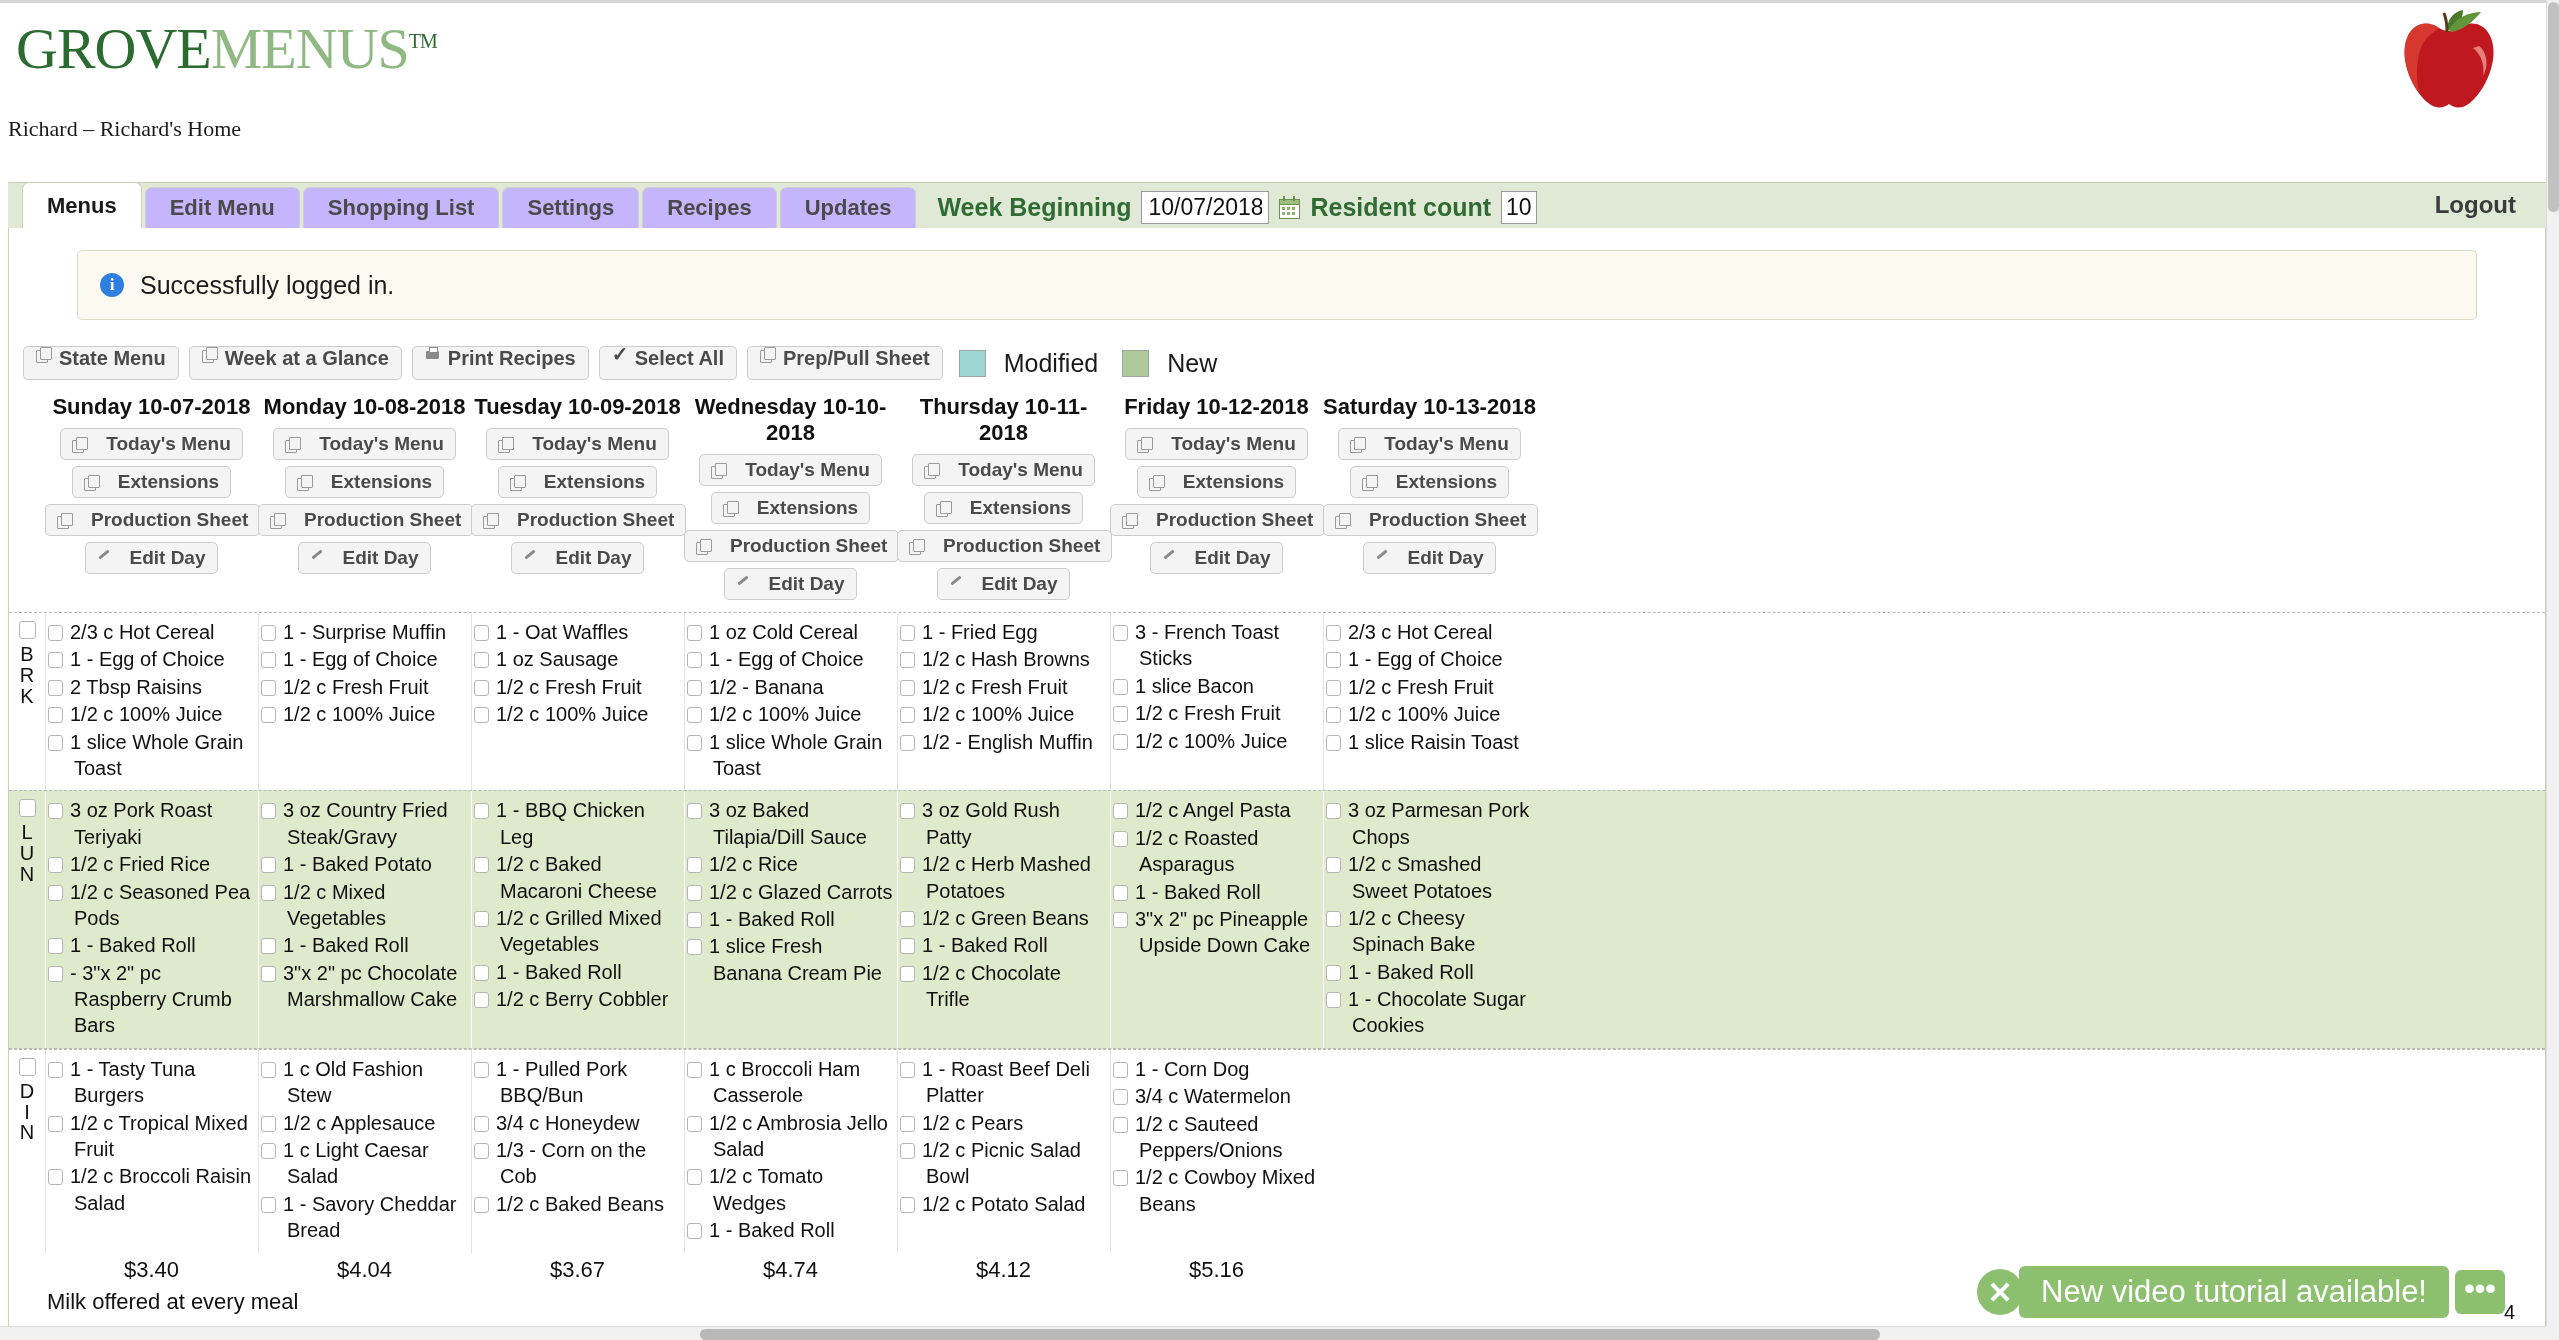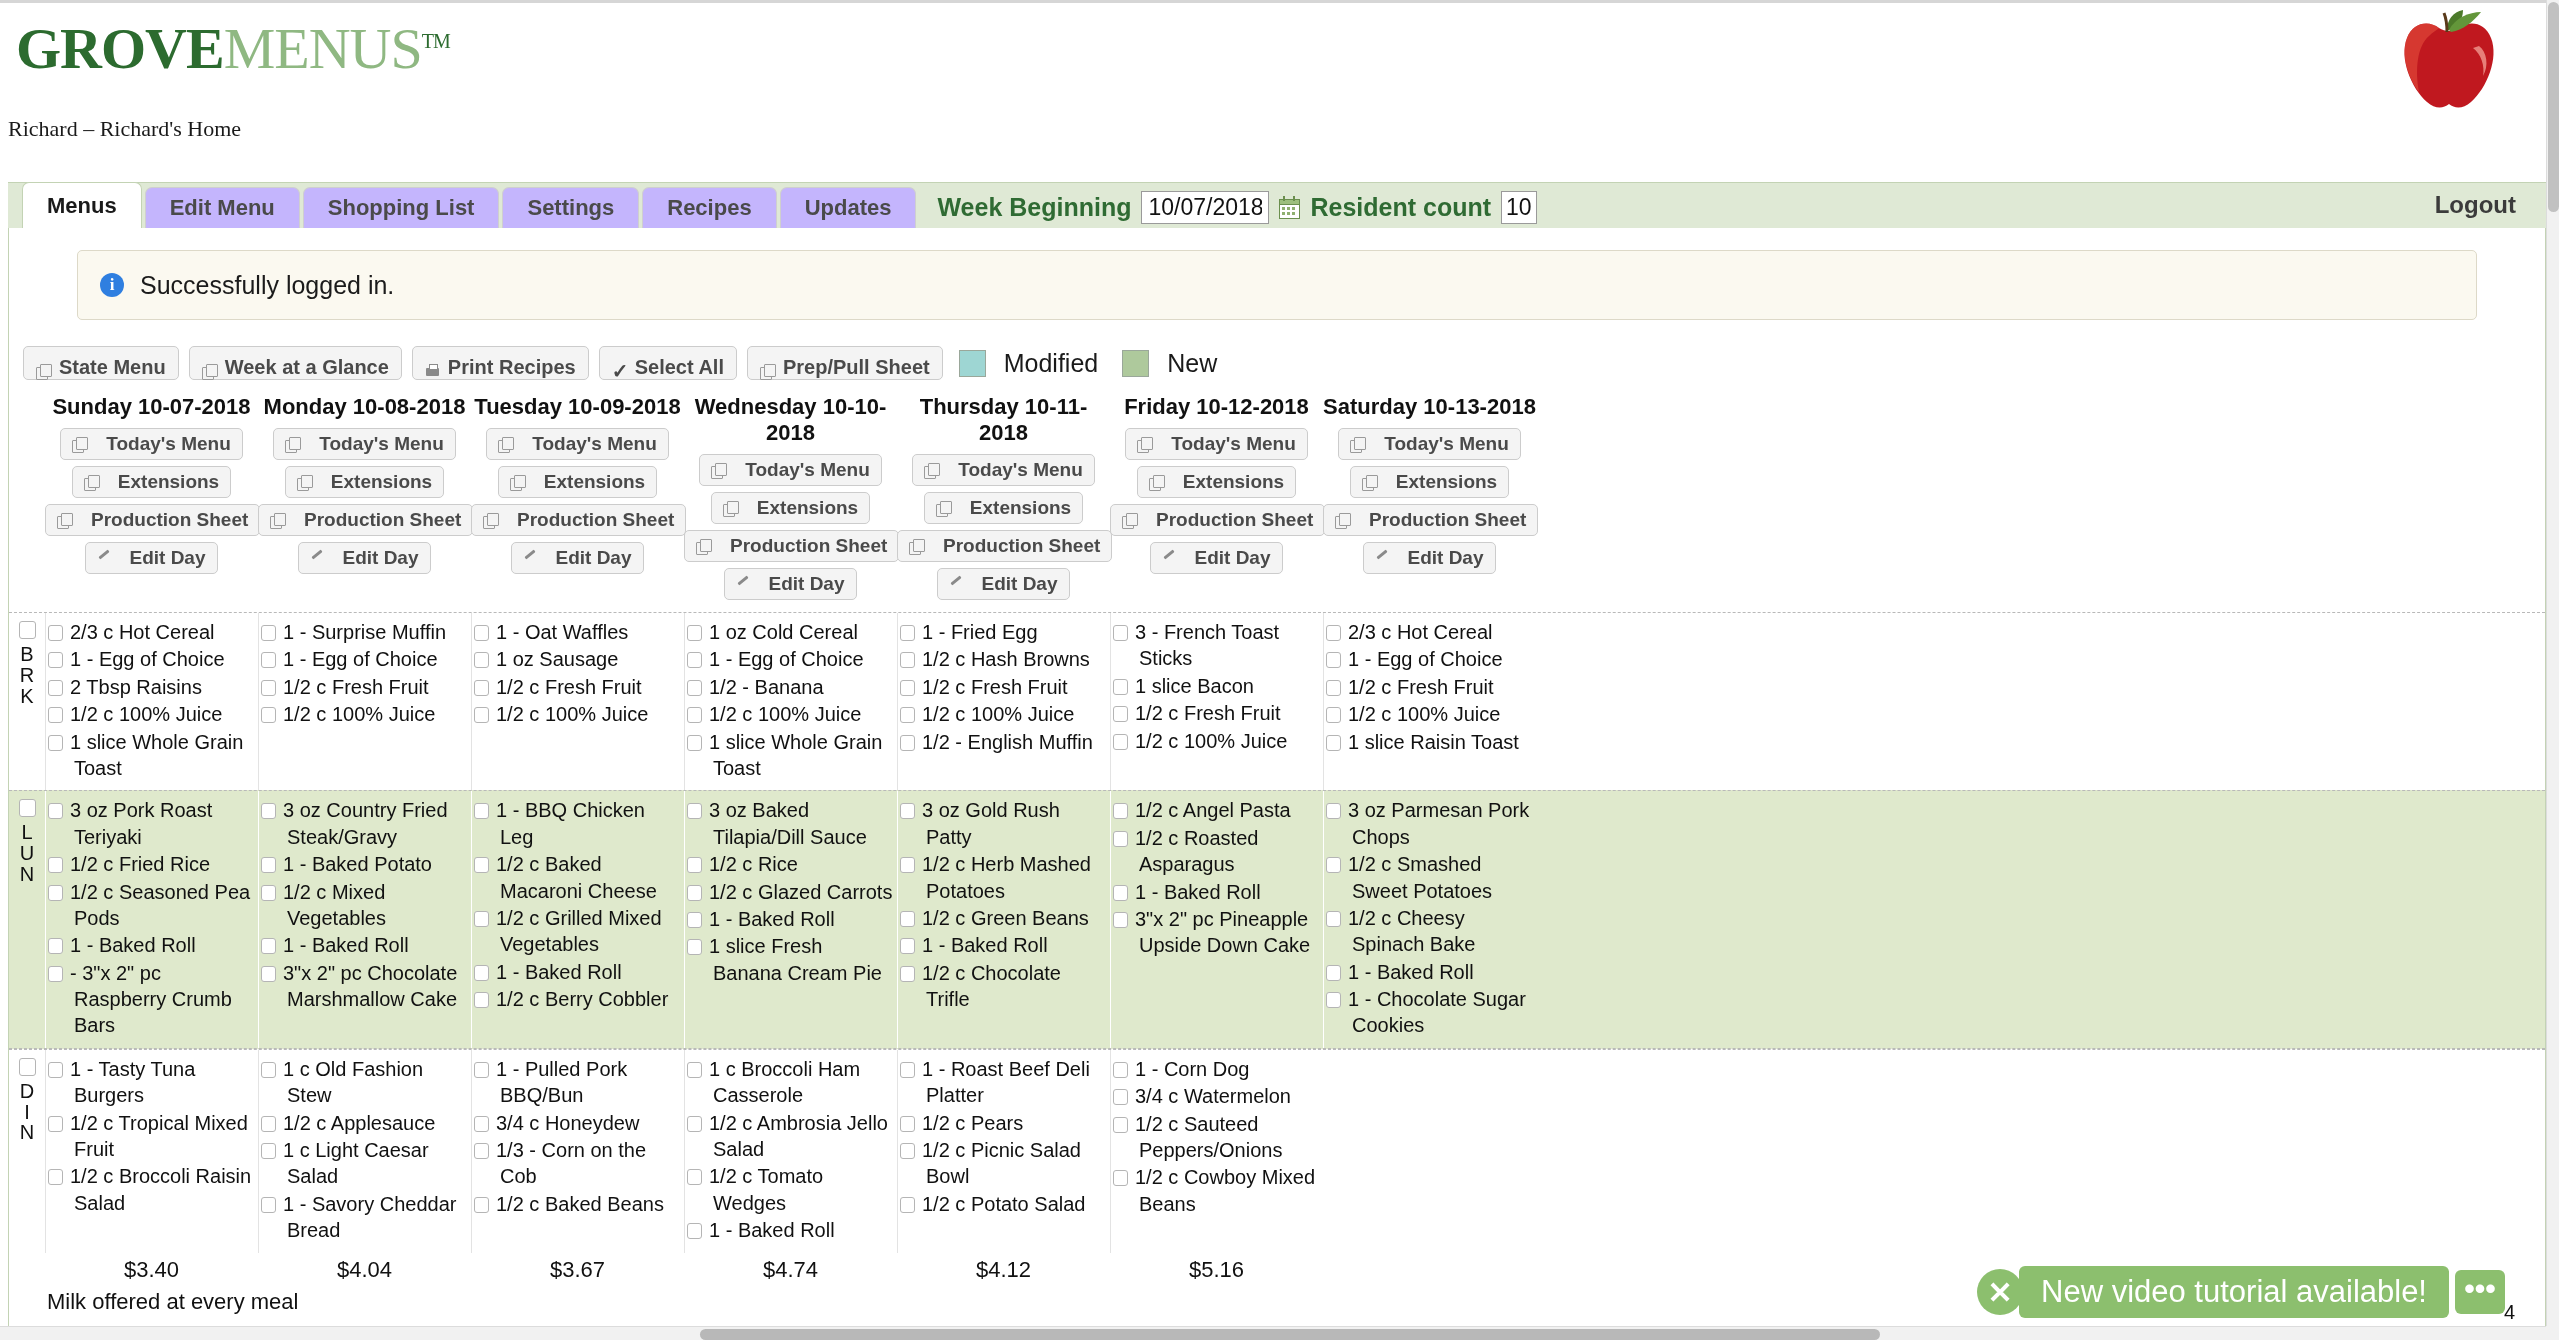--- a/index.html
+++ b/index.html
@@ -19,21 +19,21 @@
   .topline { position:absolute; top:0; left:0; width:2546px; height:3px; background:#d6d6d6; }
 
   
   .header { position: relative; height: 175px; }
   .logo {
     position: absolute; left: 16px; top: 20px;
     font-family: "Liberation Serif", serif;
     font-size: 58px; letter-spacing: -1px; line-height: 1;
     white-space: nowrap;
   }
-  .logo .g1 { color:#2c6b2f; font-variant: small-caps; font-weight: 700; }
+  .logo .g1 { color:#2c6b2f; font-variant: small-caps; font-weight: 400; }
   .logo .g2 { color:#8fb882; font-variant: small-caps; font-weight: 400; }
   .logo .tm { color:#2c6b2f; font-size:20px; vertical-align: super; }
   .subtitle {
     position:absolute; left:8px; top:116px;
     font-family:"Liberation Serif", serif;
     font-size:22px; color:#1a1a1a;
   }
   .apple {
     position:absolute; right:52px; top:10px;
     width:130px; height:112px;
@@ -100,21 +100,21 @@
     font-family:"Liberation Serif", serif;
   }
   .alert-text { font-size:25px; color:#1b1b1b; }
 
   .toolbar {
     display:flex; align-items:center; gap:10px;
     margin:26px 0 0 14px;
   }
   .tbtn {
     height:34px; padding:0 12px;
-    display:flex; align-items:flex-end; gap:7px;
+    display:flex; align-items:flex-start; gap:7px;
     background:#f4f4f4; border:1px solid #cccccc; border-radius:5px;
     font-size:20px; font-weight:bold; color:#4a4a4a; white-space:nowrap;
   }
   .mini-ico { width:16px; height:15px; display:inline-block; position:relative; }
   .mini-ico.copy::before {
     content:""; position:absolute; left:0; top:3px; width:10px; height:11px;
     border:1.5px solid #9a9a9a; border-radius:1px;
   }
   .mini-ico.copy::after {
     content:""; position:absolute; left:4px; top:0; width:10px; height:11px;

